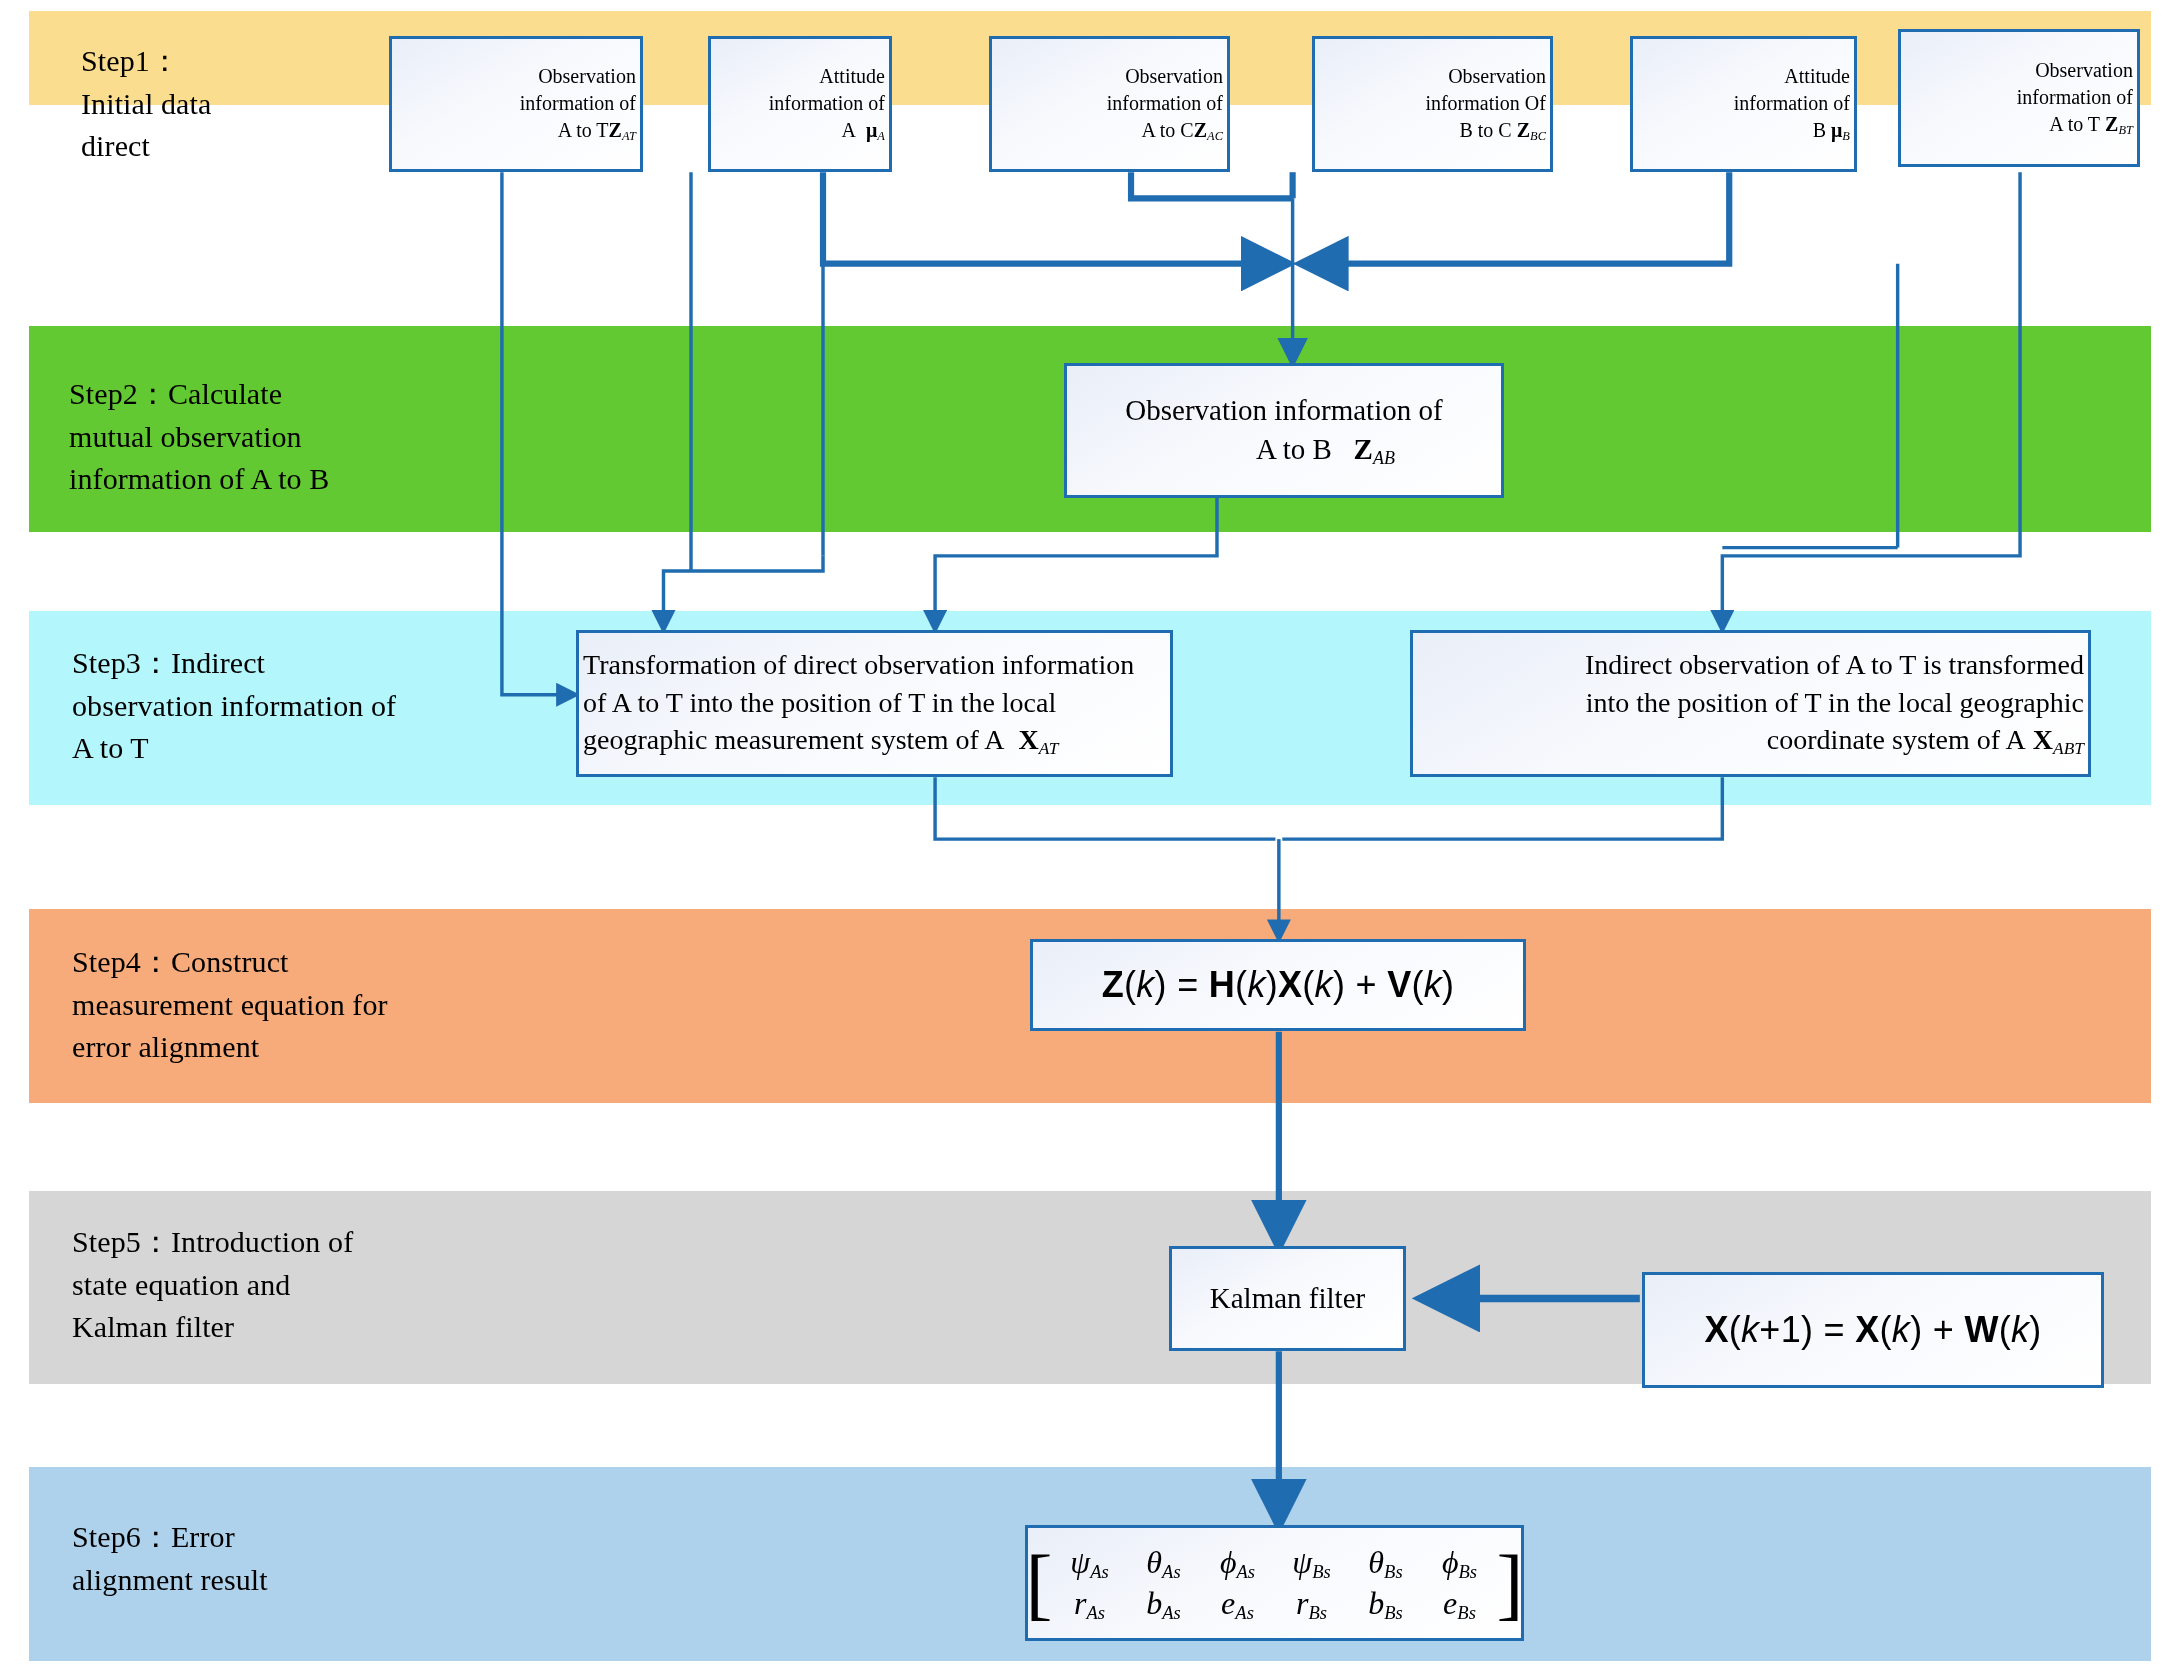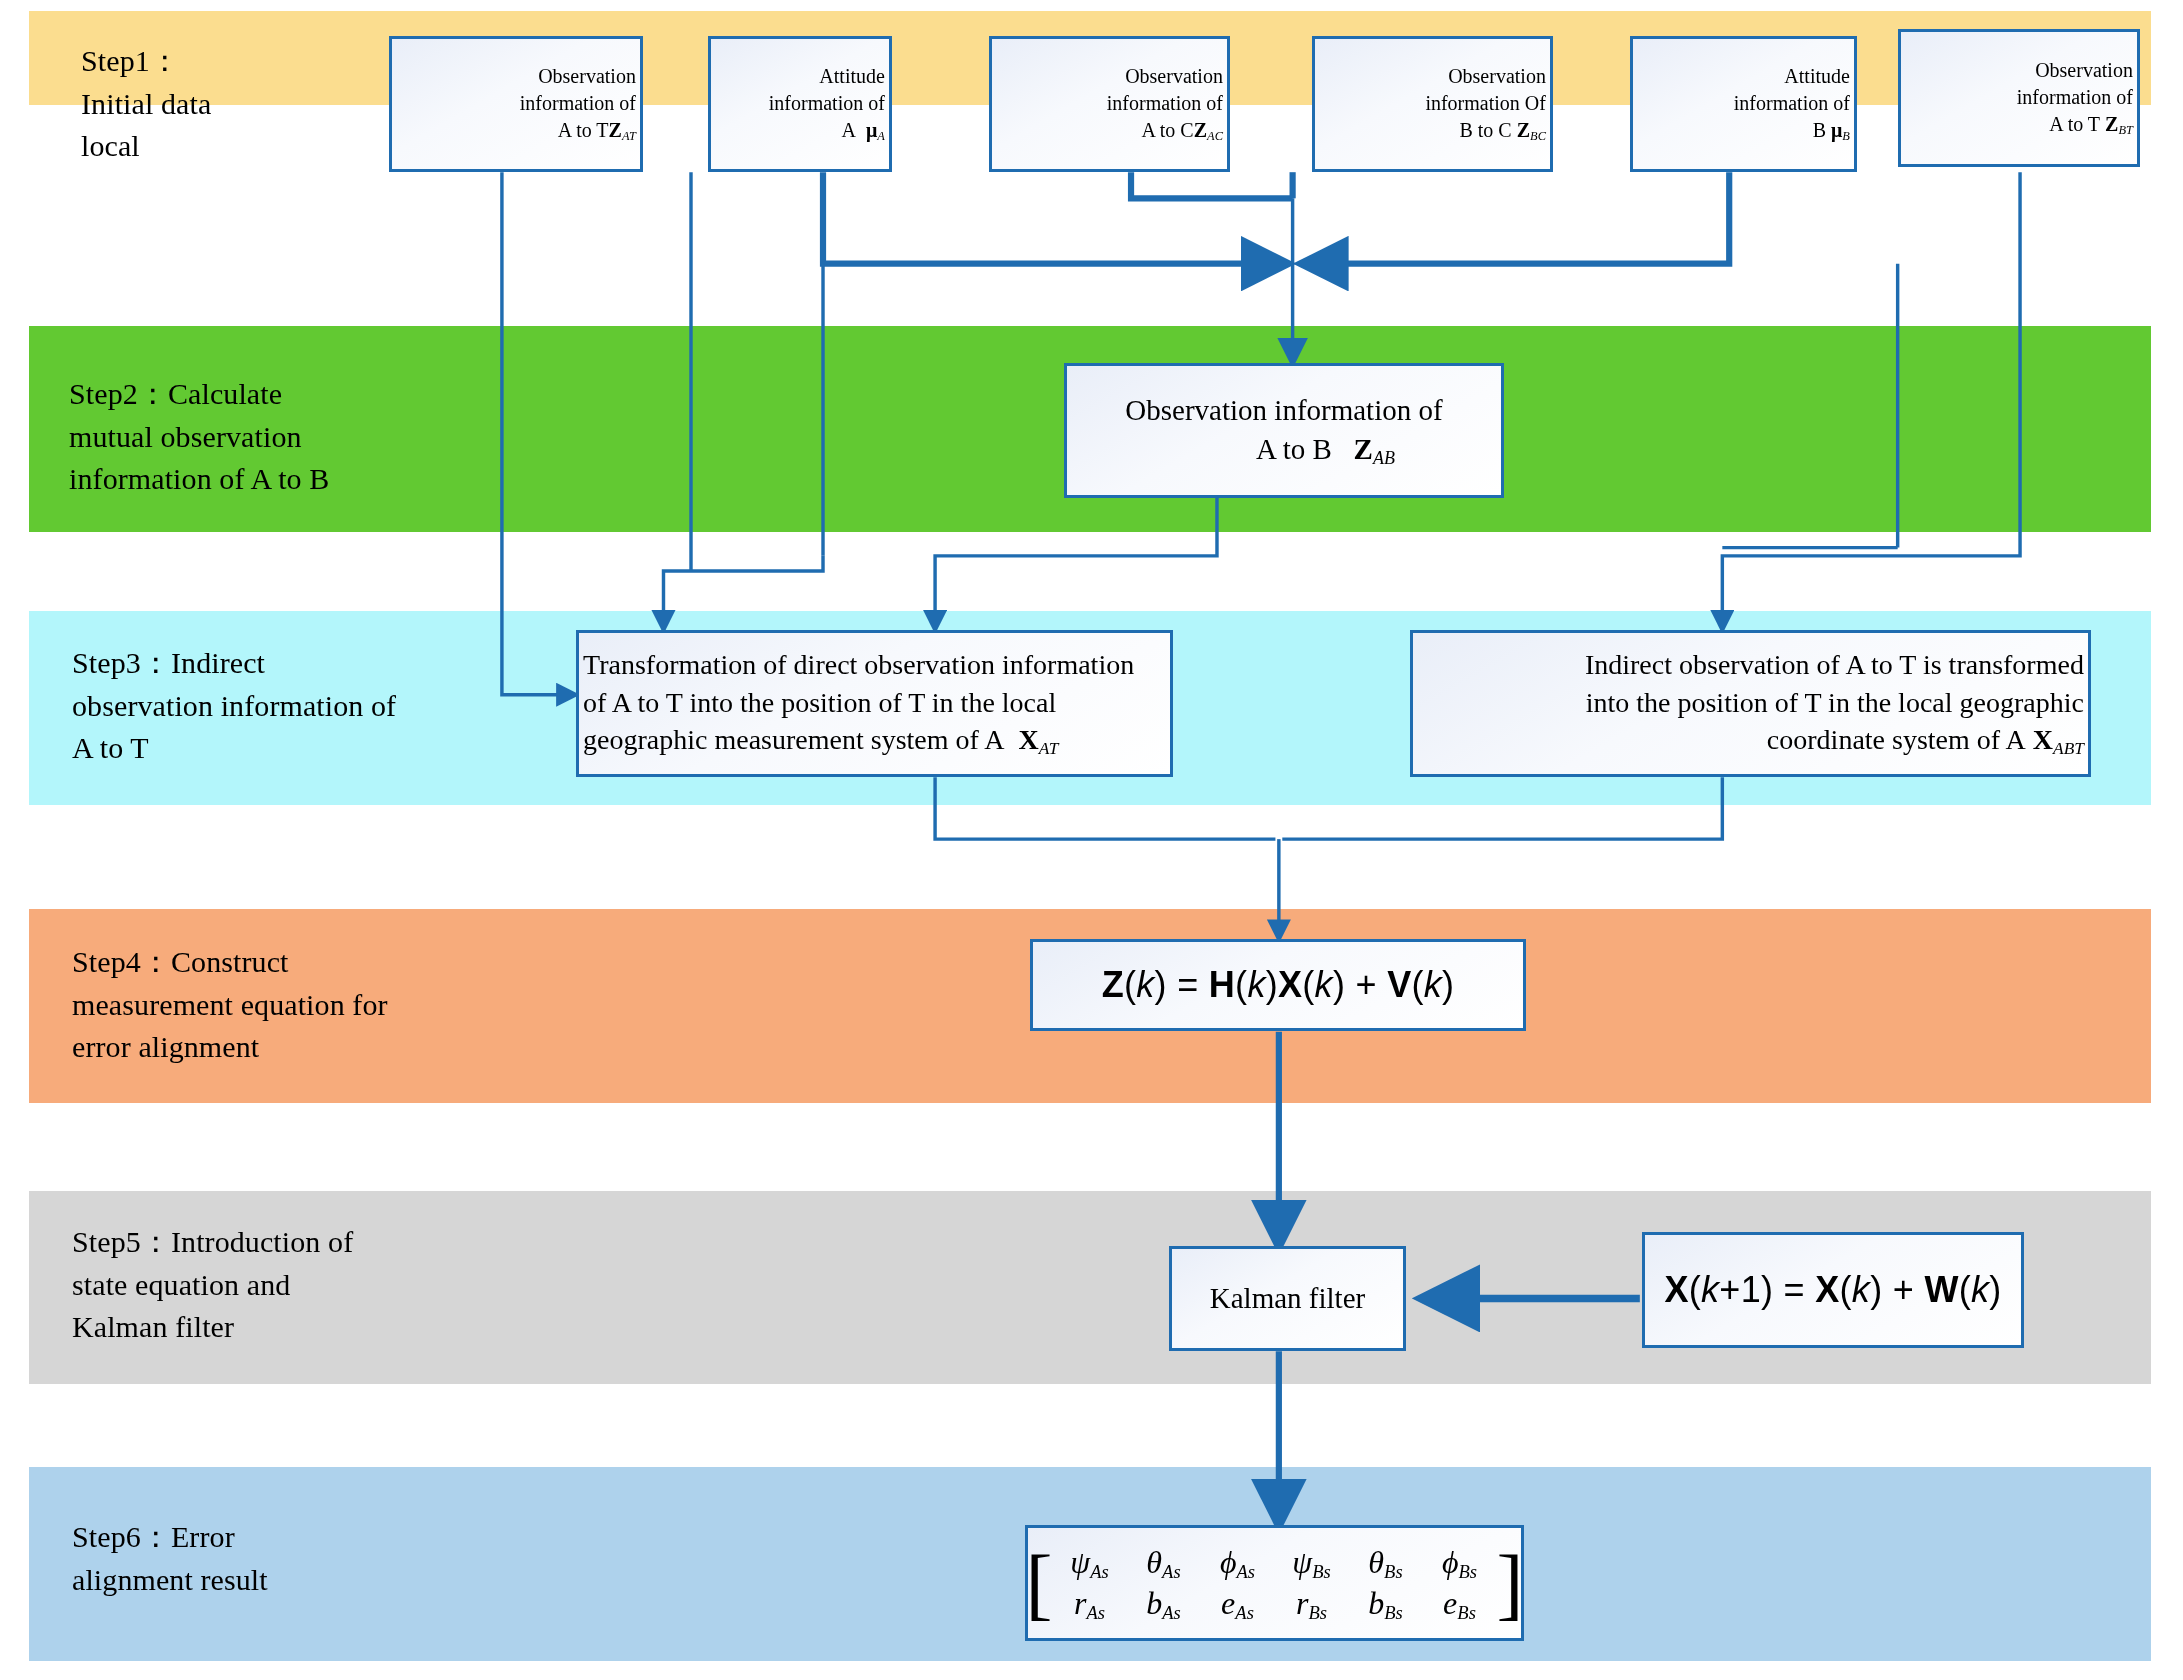--- a/index.html
+++ b/index.html
@@ -117,21 +117,21 @@
 
   <div class="band" style="top:11px;height:94px;background:#fbdd8f;"></div>
   <div class="band" style="top:326px;height:206px;background:#62c932;"></div>
   <div class="band" style="top:611px;height:194px;background:#b3f6fb;"></div>
   <div class="band" style="top:909px;height:194px;background:#f7ab7b;"></div>
   <div class="band" style="top:1191px;height:193px;background:#d6d6d6;"></div>
   <div class="band" style="top:1467px;height:194px;background:#aed2ec;"></div>
 
   <div class="band-label" style="left:81px; top:40px;">Step1：
 Initial data
-local</div>
+direct</div>
   <div class="band-label" style="left:69px; top:373px;">Step2：Calculate
 mutual observation
 information of A to B</div>
   <div class="band-label" style="left:72px; top:642px;">Step3：Indirect
 observation information of
 A to T</div>
   <div class="band-label" style="left:72px; top:941px;">Step4：Construct
 measurement equation for
 error alignment</div>
   <div class="band-label" style="left:72px; top:1221px;">Step5：Introduction of
@@ -263,21 +263,21 @@
       <span class="v">Z</span>(<span class="k">k</span>) =
       <span class="v">H</span>(<span class="k">k</span>)<span class="v">X</span>(<span class="k">k</span>) +
       <span class="v">V</span>(<span class="k">k</span>)
     </div>
   </div>
 
   <div class="box b-wide" style="left:1169px; top:1246px; width:237px; height:105px;">
     <div class="txt">Kalman filter</div>
   </div>
 
-  <div class="box" style="left:1642px; top:1232px; width:382px; height:116px;text-align:right;">
+  <div class="box" style="left:1642px; top:1272px; width:462px; height:116px;text-align:right;">
     <div class="eqn">
       <span class="v">X</span>(<span class="k">k</span>+1) =
       <span class="v">X</span>(<span class="k">k</span>) +
       <span class="v">W</span>(<span class="k">k</span>)
     </div>
   </div>
 
   <div class="box" style="left:1025px; top:1525px; width:499px; height:116px;">
     <div class="matrix-wrap">
       <span class="brk">[</span>

